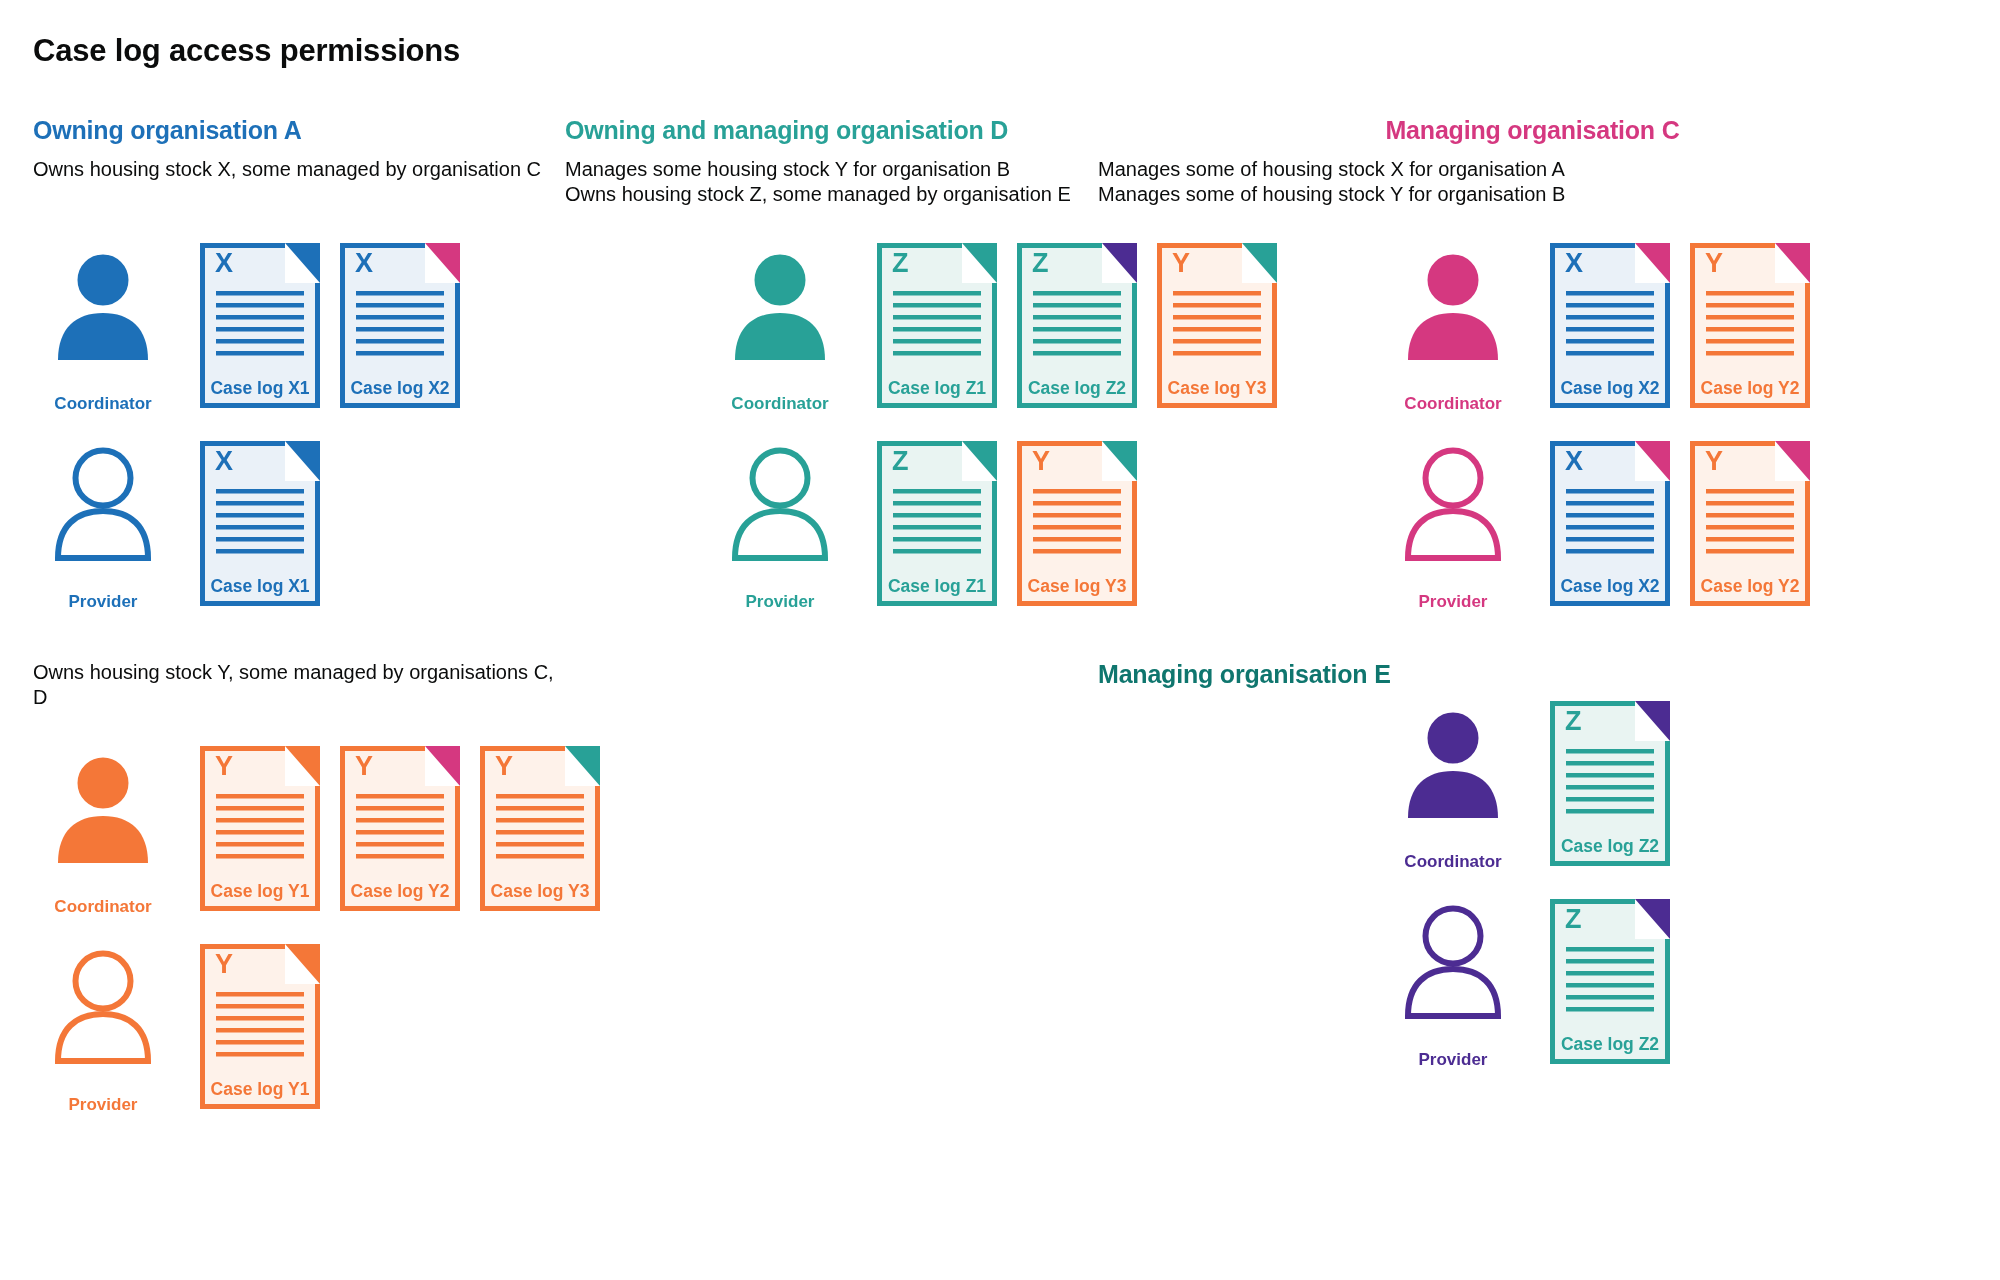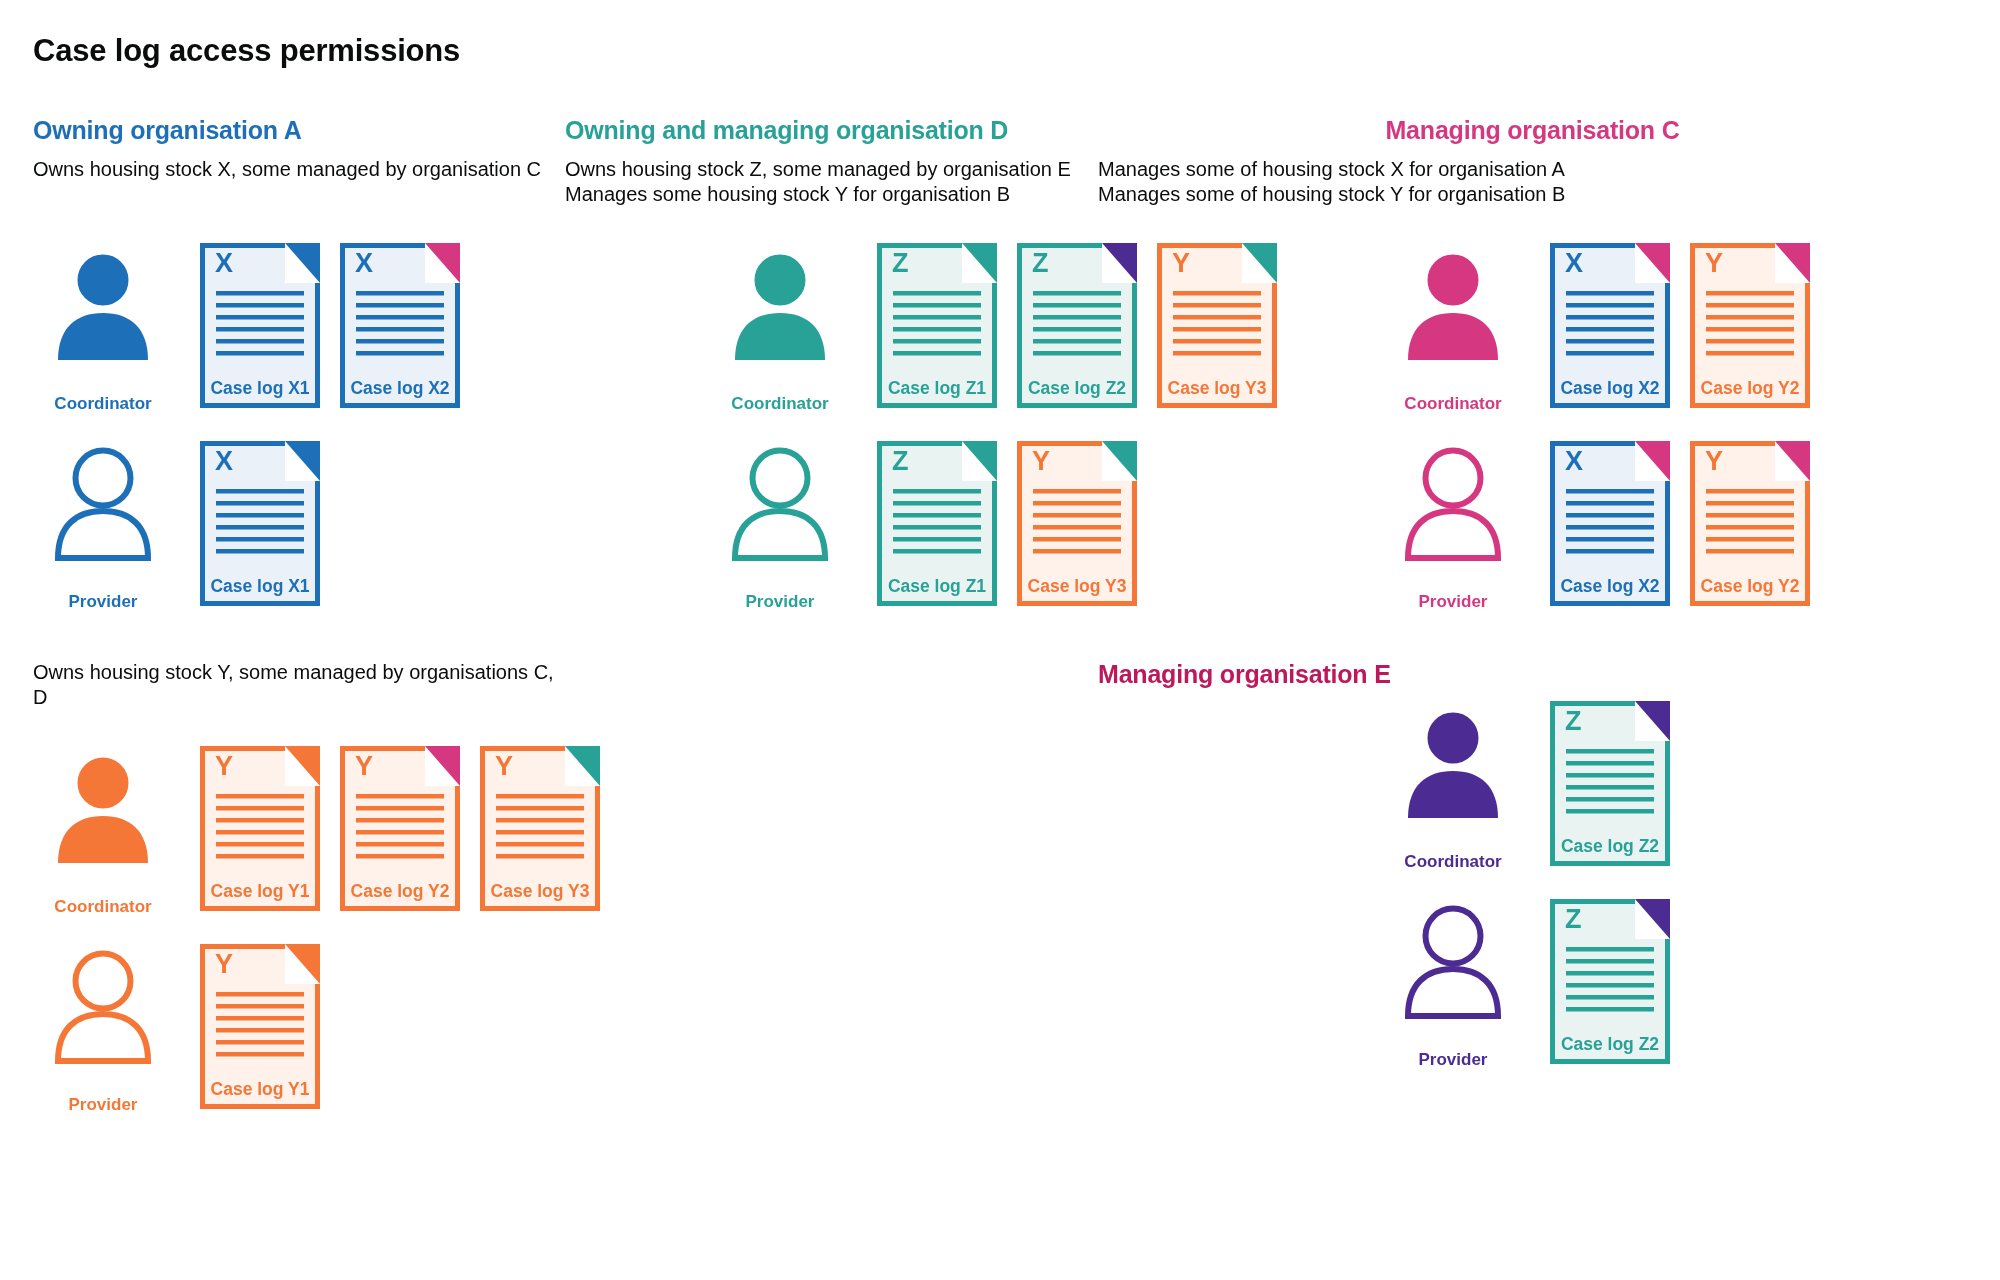--- a/index.html
+++ b/index.html
@@ -148,22 +148,22 @@
     <span class="doc-label" style="color: rgb(29, 112, 184);">Case log X1</span>
   </div>
 </div>
   </div>
 </div>
   </section>
 
   <section class="section col2" style="grid-area: 1 / 2;">
     <h2 class="section-title" style="color: rgb(40, 161, 151);">Owning and managing organisation D</h2>
     <div class="section-desc">
+          <p>Manages some housing stock Y for organisation B</p>
           <p>Owns housing stock Z, some managed by organisation E</p>
-          <p>Manages some housing stock Y for organisation B</p>
         </div>
     <div class="rows">
   <div class="person-row">
     <div class="person-block">
       <svg class="person-svg" width="104" height="114" viewBox="0 0 104 114" aria-hidden="true">
         <path class="p-body" d="M7,111 C7,79 25,64 52,64 C79,64 97,79 97,111 Z" fill="#28a197"></path>
         <circle class="p-head" cx="52" cy="31" r="27.5" fill="#28a197" stroke="#ffffff" stroke-width="4"></circle>
       </svg>
       <div class="role-label" style="color: rgb(40, 161, 151);">Coordinator</div>
     </div>
@@ -471,21 +471,21 @@
     </svg>
     <span class="doc-letter" style="color: rgb(244, 119, 56);">Y</span>
     <span class="doc-label" style="color: rgb(244, 119, 56);">Case log Y1</span>
   </div>
 </div>
   </div>
 </div>
   </section>
 
   <section class="section col3" style="grid-area: 2 / 3;">
-    <h2 class="section-title" style="color: #be185d;">Managing organisation E</h2>
+    <h2 class="section-title" style="color: #0f766e;">Managing organisation E</h2>
     <div class="rows">
   <div class="person-row">
     <div class="person-block">
       <svg class="person-svg" width="104" height="114" viewBox="0 0 104 114" aria-hidden="true">
         <path class="p-body" d="M7,111 C7,79 25,64 52,64 C79,64 97,79 97,111 Z" fill="#4c2c92"></path>
         <circle class="p-head" cx="52" cy="31" r="27.5" fill="#4c2c92" stroke="#ffffff" stroke-width="4"></circle>
       </svg>
       <div class="role-label" style="color: rgb(76, 44, 146);">Coordinator</div>
     </div>
     <div class="docs">

